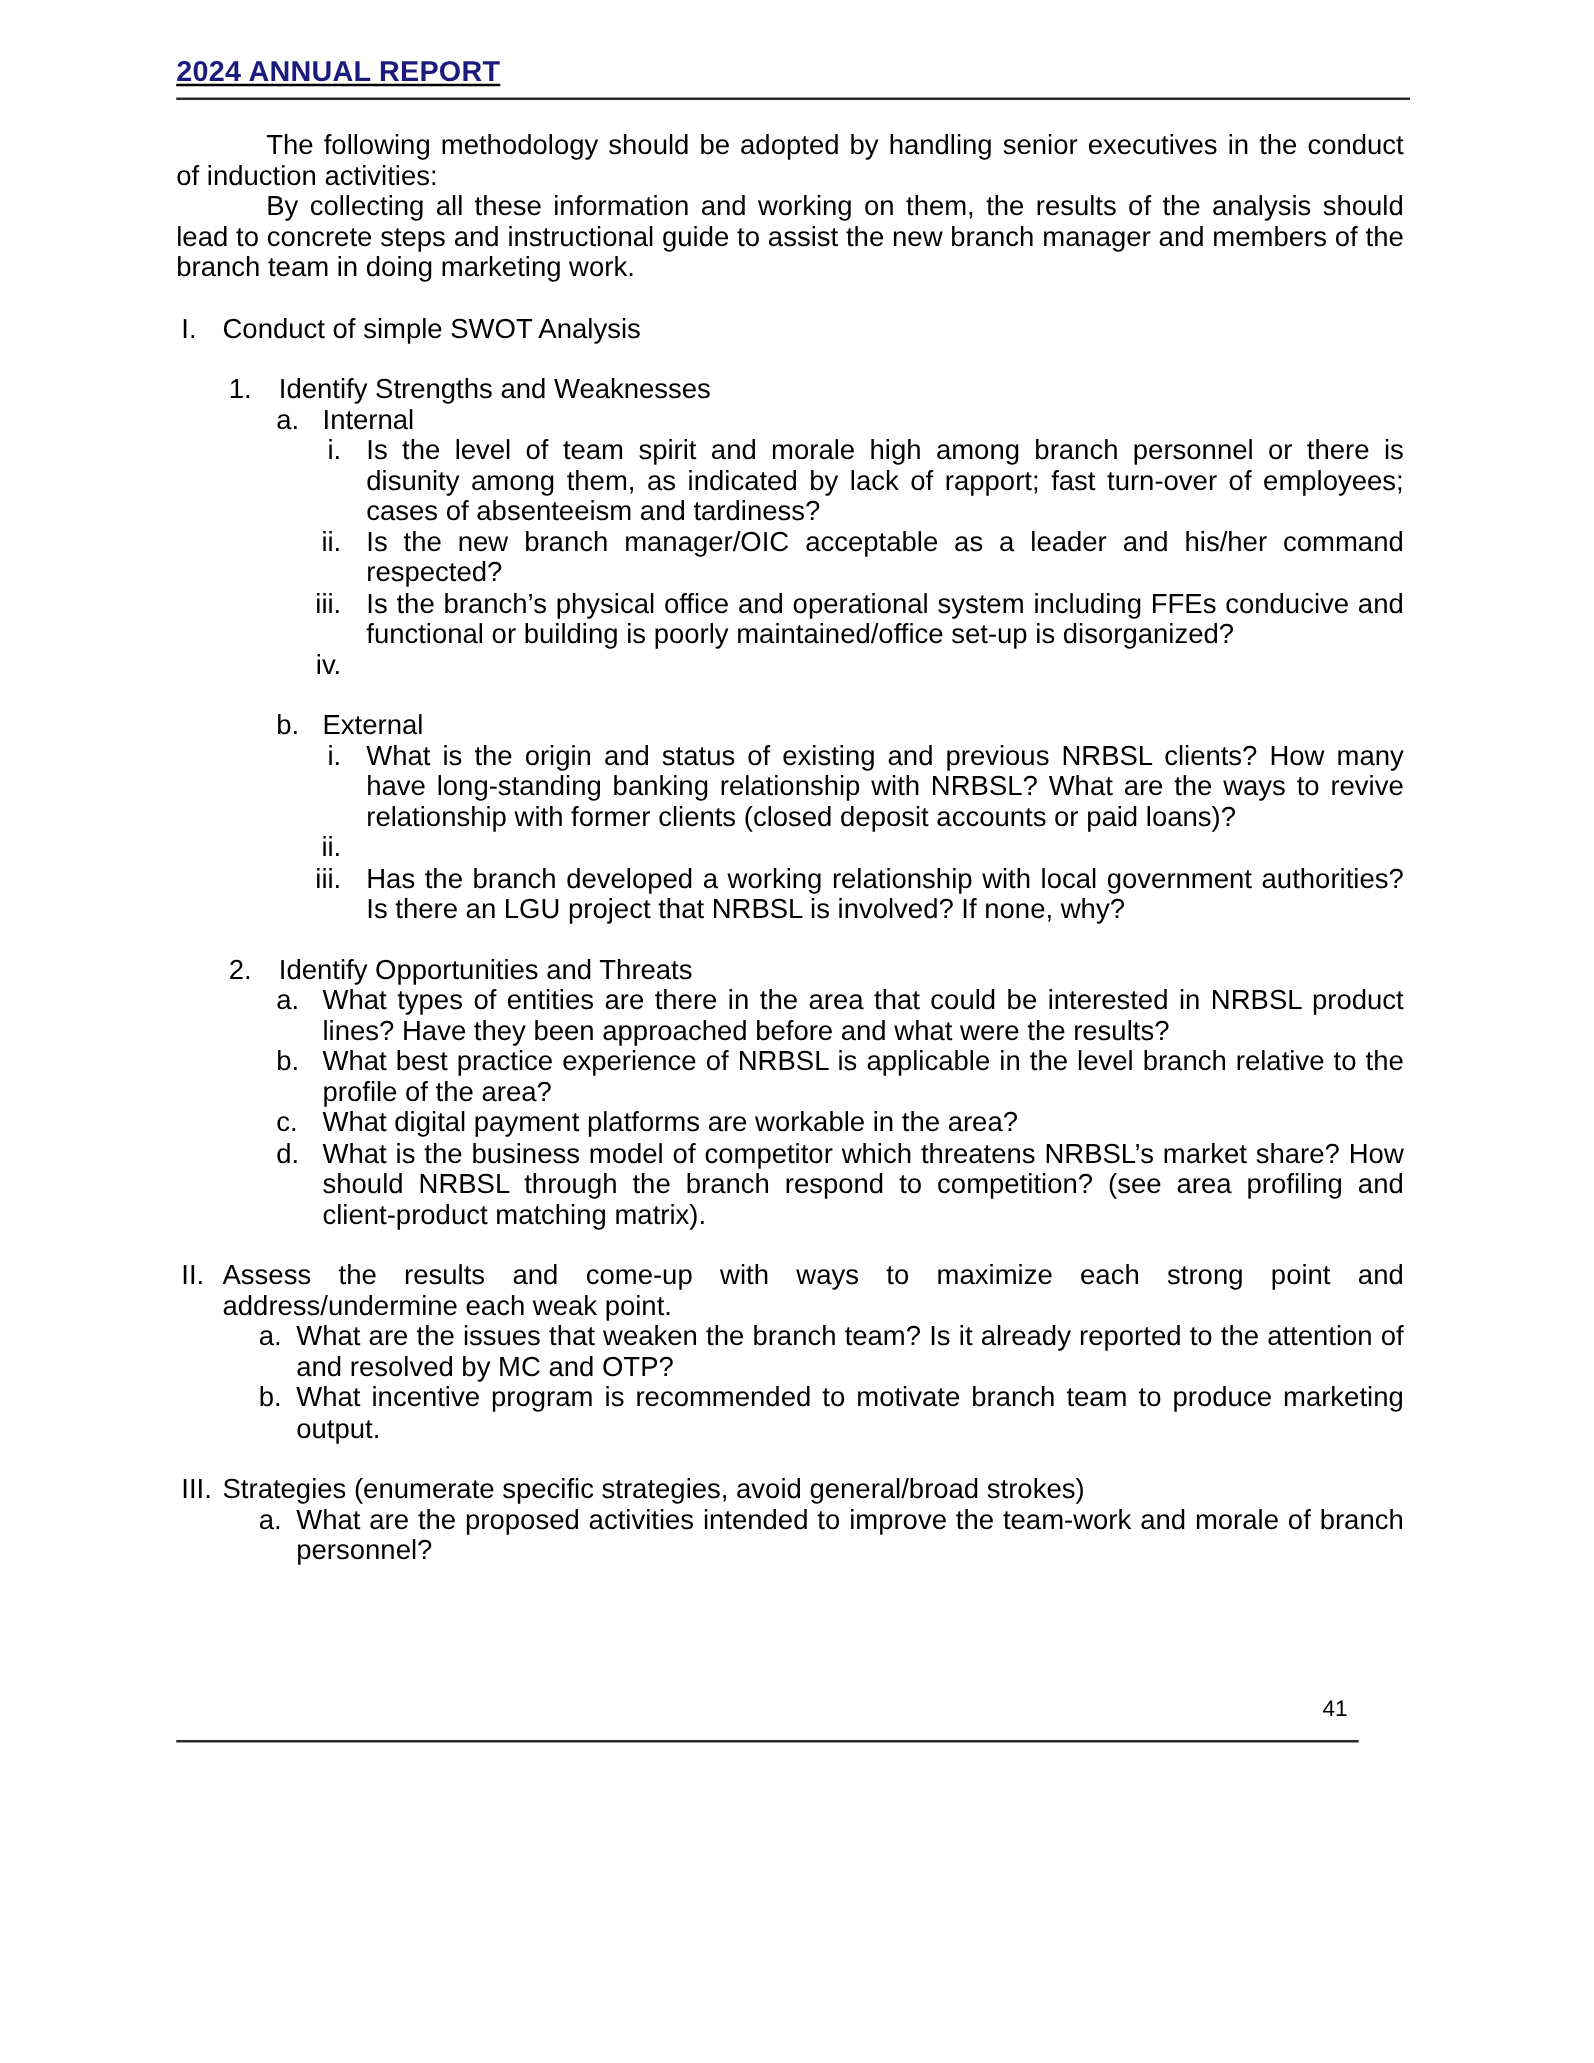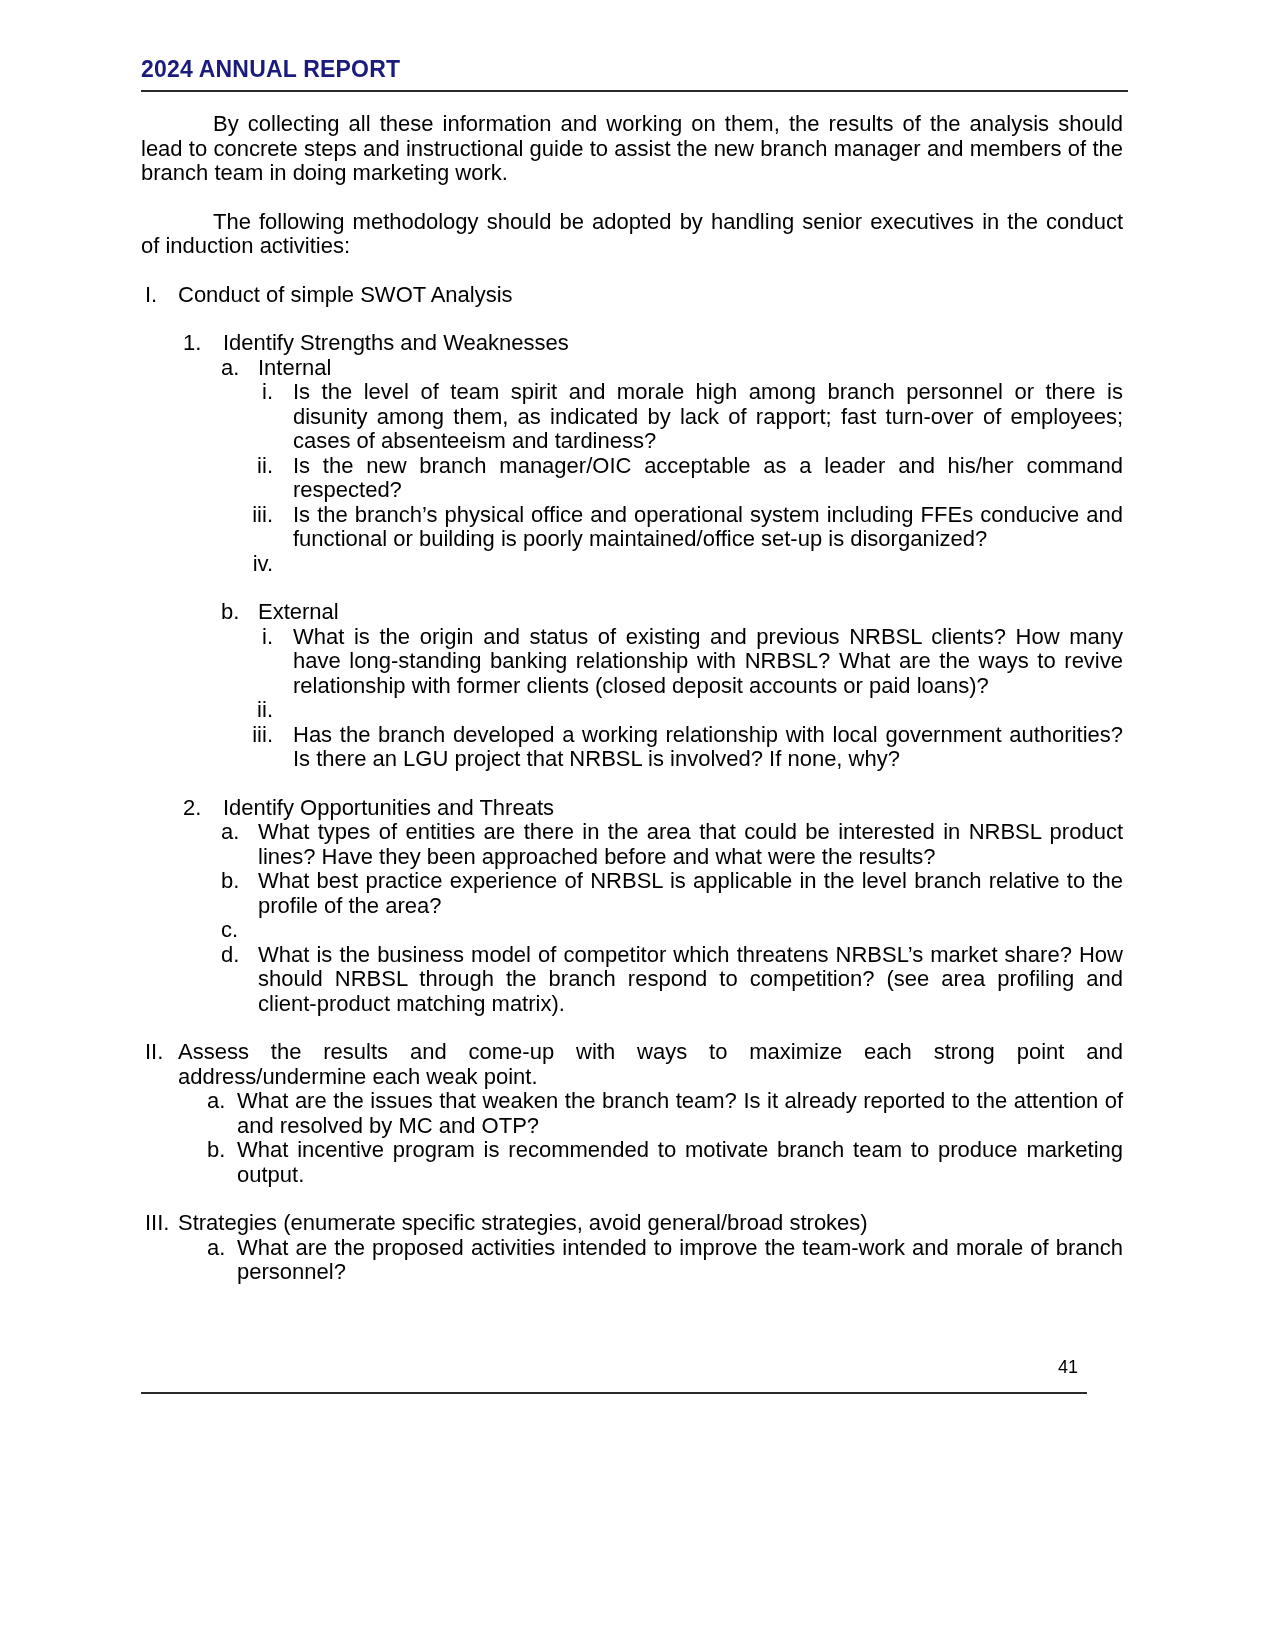--- a/index.html
+++ b/index.html
@@ -15,23 +15,24 @@
     margin: 0 auto;
     background: #ffffff;
     font-family: "Liberation Sans", sans-serif;
     font-size: 22px;
     line-height: 24.5px;
     color: var(--text);
     overflow: hidden;
   }
   
   .header {
-    margin: 56px 147px 0 141px;
+    margin: 44px 147px 0 141px;
     border-bottom: 2px solid var(--rule);
     padding-bottom: 7px;
+    text-decoration: underline;
   }
   .header-title {
     color: var(--navy);
     font-weight: bold;
     font-size: 23px;
     line-height: 27px;
     letter-spacing: 0.2px;
   }
   
   .content {
@@ -86,22 +87,22 @@
 <body>
 
 <div class="page">
 
   <div class="header">
     <div class="header-title">2024 ANNUAL REPORT</div>
   </div>
 
   <div class="content">
 
+    <p class="para gap">The following methodology should be adopted by handling senior executives in the conduct of induction activities:</p>
     <p class="para">By collecting all these information and working on them, the results of the analysis should lead to concrete steps and instructional guide to assist the new branch manager and members of the branch team in doing marketing work.</p>
-    <p class="para gap">The following methodology should be adopted by handling senior executives in the conduct of induction activities:</p>
 
     <div class="row l1 gap">
       <span class="mk">I.</span>
       <div class="tx">Conduct of simple SWOT Analysis</div>
     </div>
 
     <div class="row l2 gap">
       <span class="mk">1.</span>
       <div class="tx">Identify Strengths and Weaknesses</div>
     </div>
@@ -151,20 +152,21 @@
     <div class="row l3">
       <span class="mk">a.</span>
       <div class="tx">What types of entities are there in the area that could be interested in NRBSL product lines? Have they been approached before and what were the results?</div>
     </div>
     <div class="row l3">
       <span class="mk">b.</span>
       <div class="tx">What best practice experience of NRBSL is applicable in the level branch relative to the profile of the area?</div>
     </div>
     <div class="row l3">
       <span class="mk">c.</span>
+      <div class="tx">What digital payment platforms are workable in the area?</div>
     </div>
     <div class="row l3">
       <span class="mk">d.</span>
       <div class="tx">What is the business model of competitor which threatens NRBSL’s market share? How should NRBSL through the branch respond to competition? (see area profiling and client-product matching matrix).</div>
     </div>
 
     <div class="row l1 gap">
       <span class="mk">II.</span>
       <div class="tx">Assess the results and come-up with ways to maximize each strong point and address/undermine each weak point.</div>
     </div>

